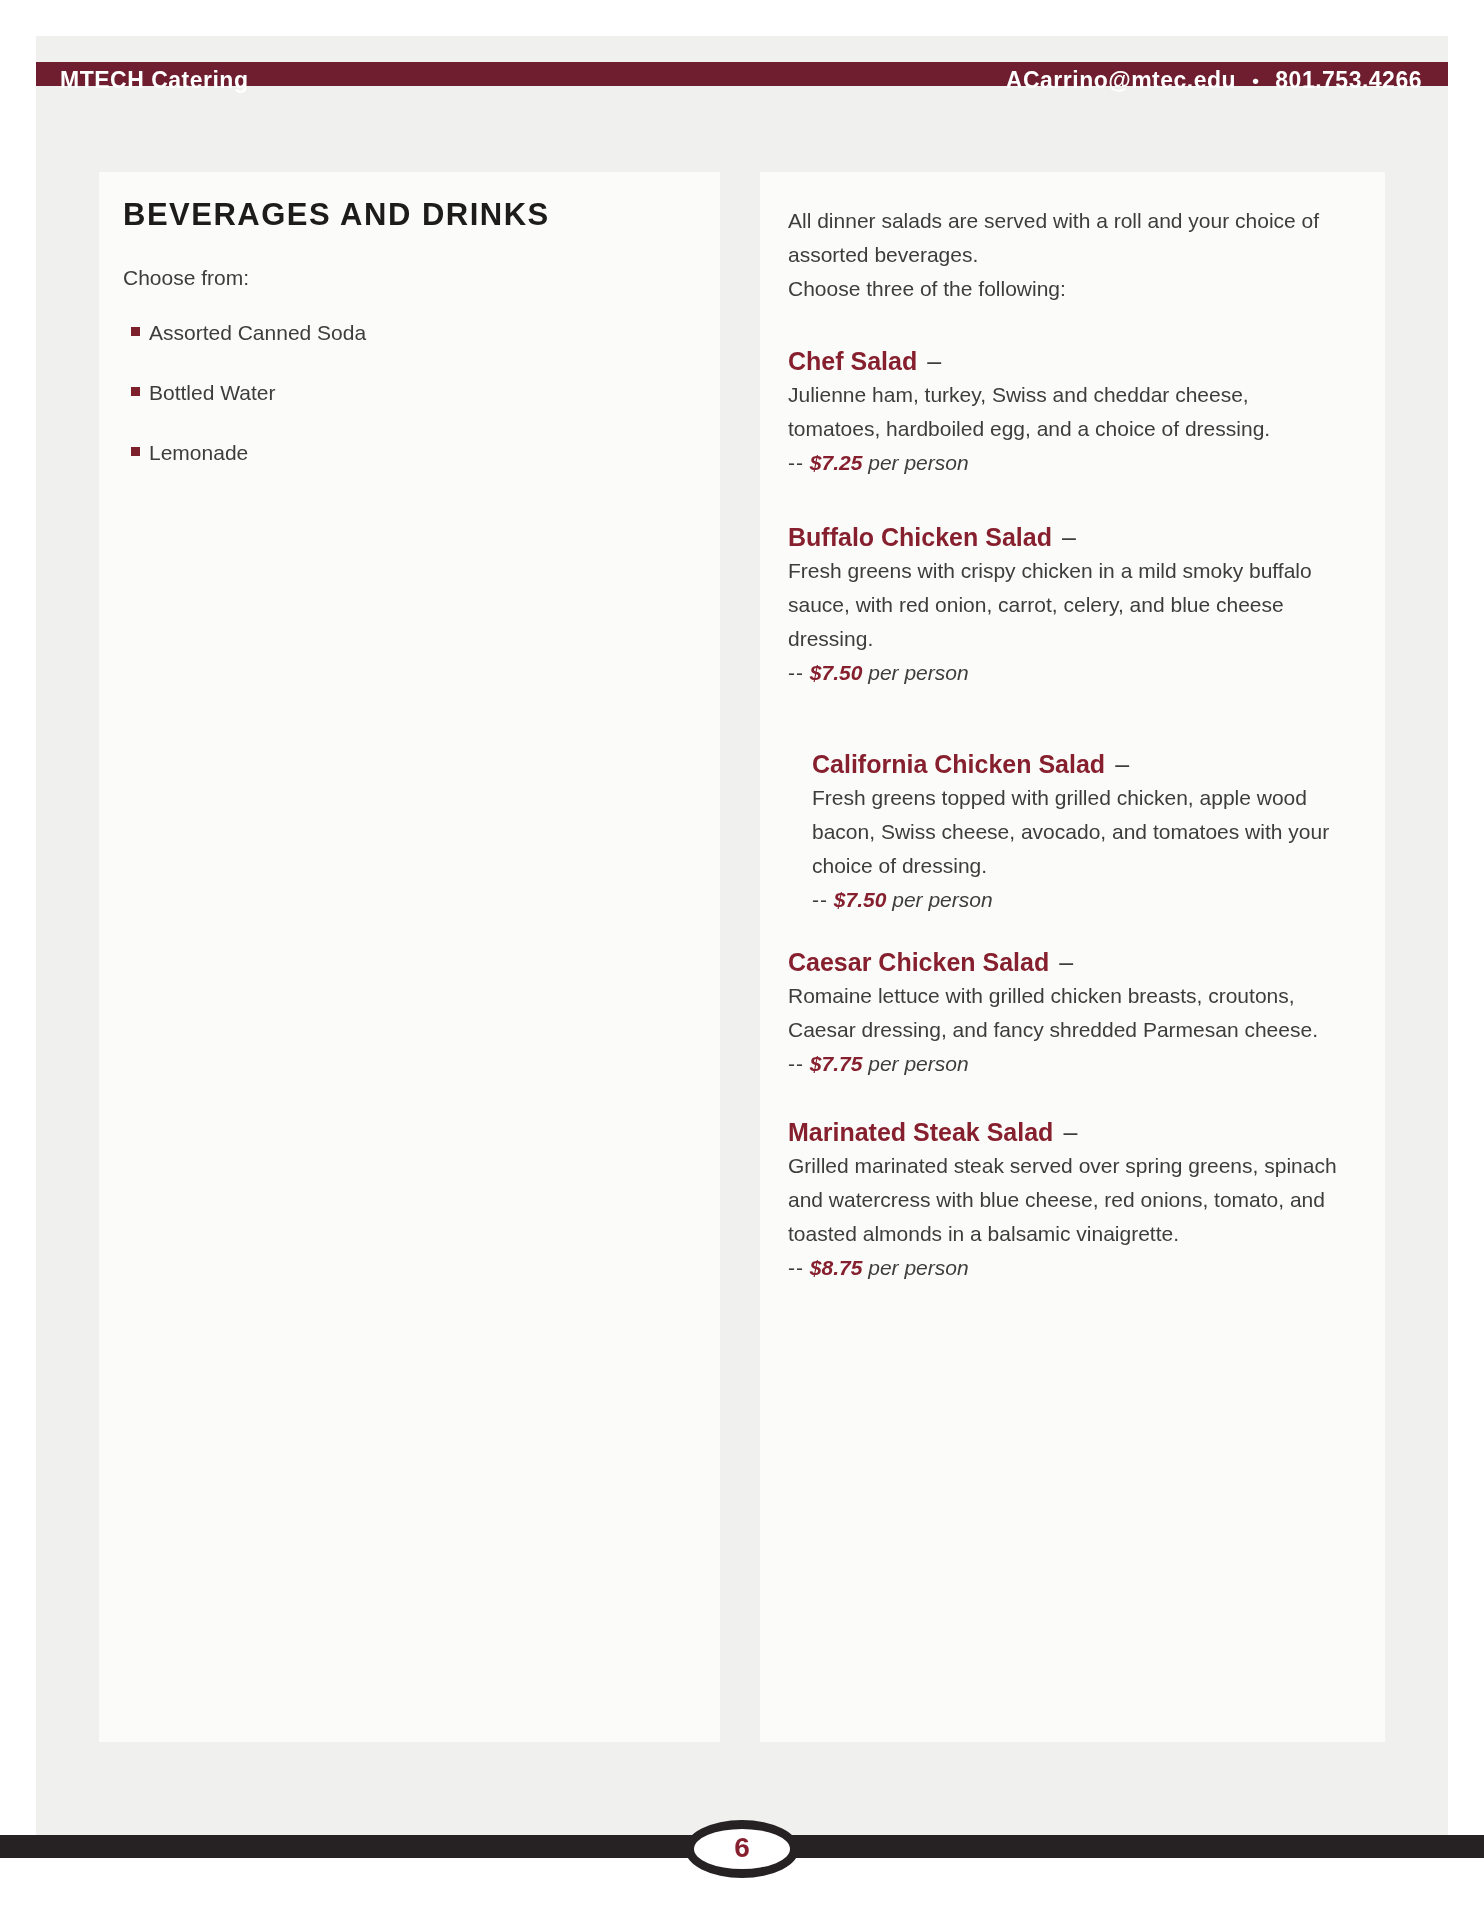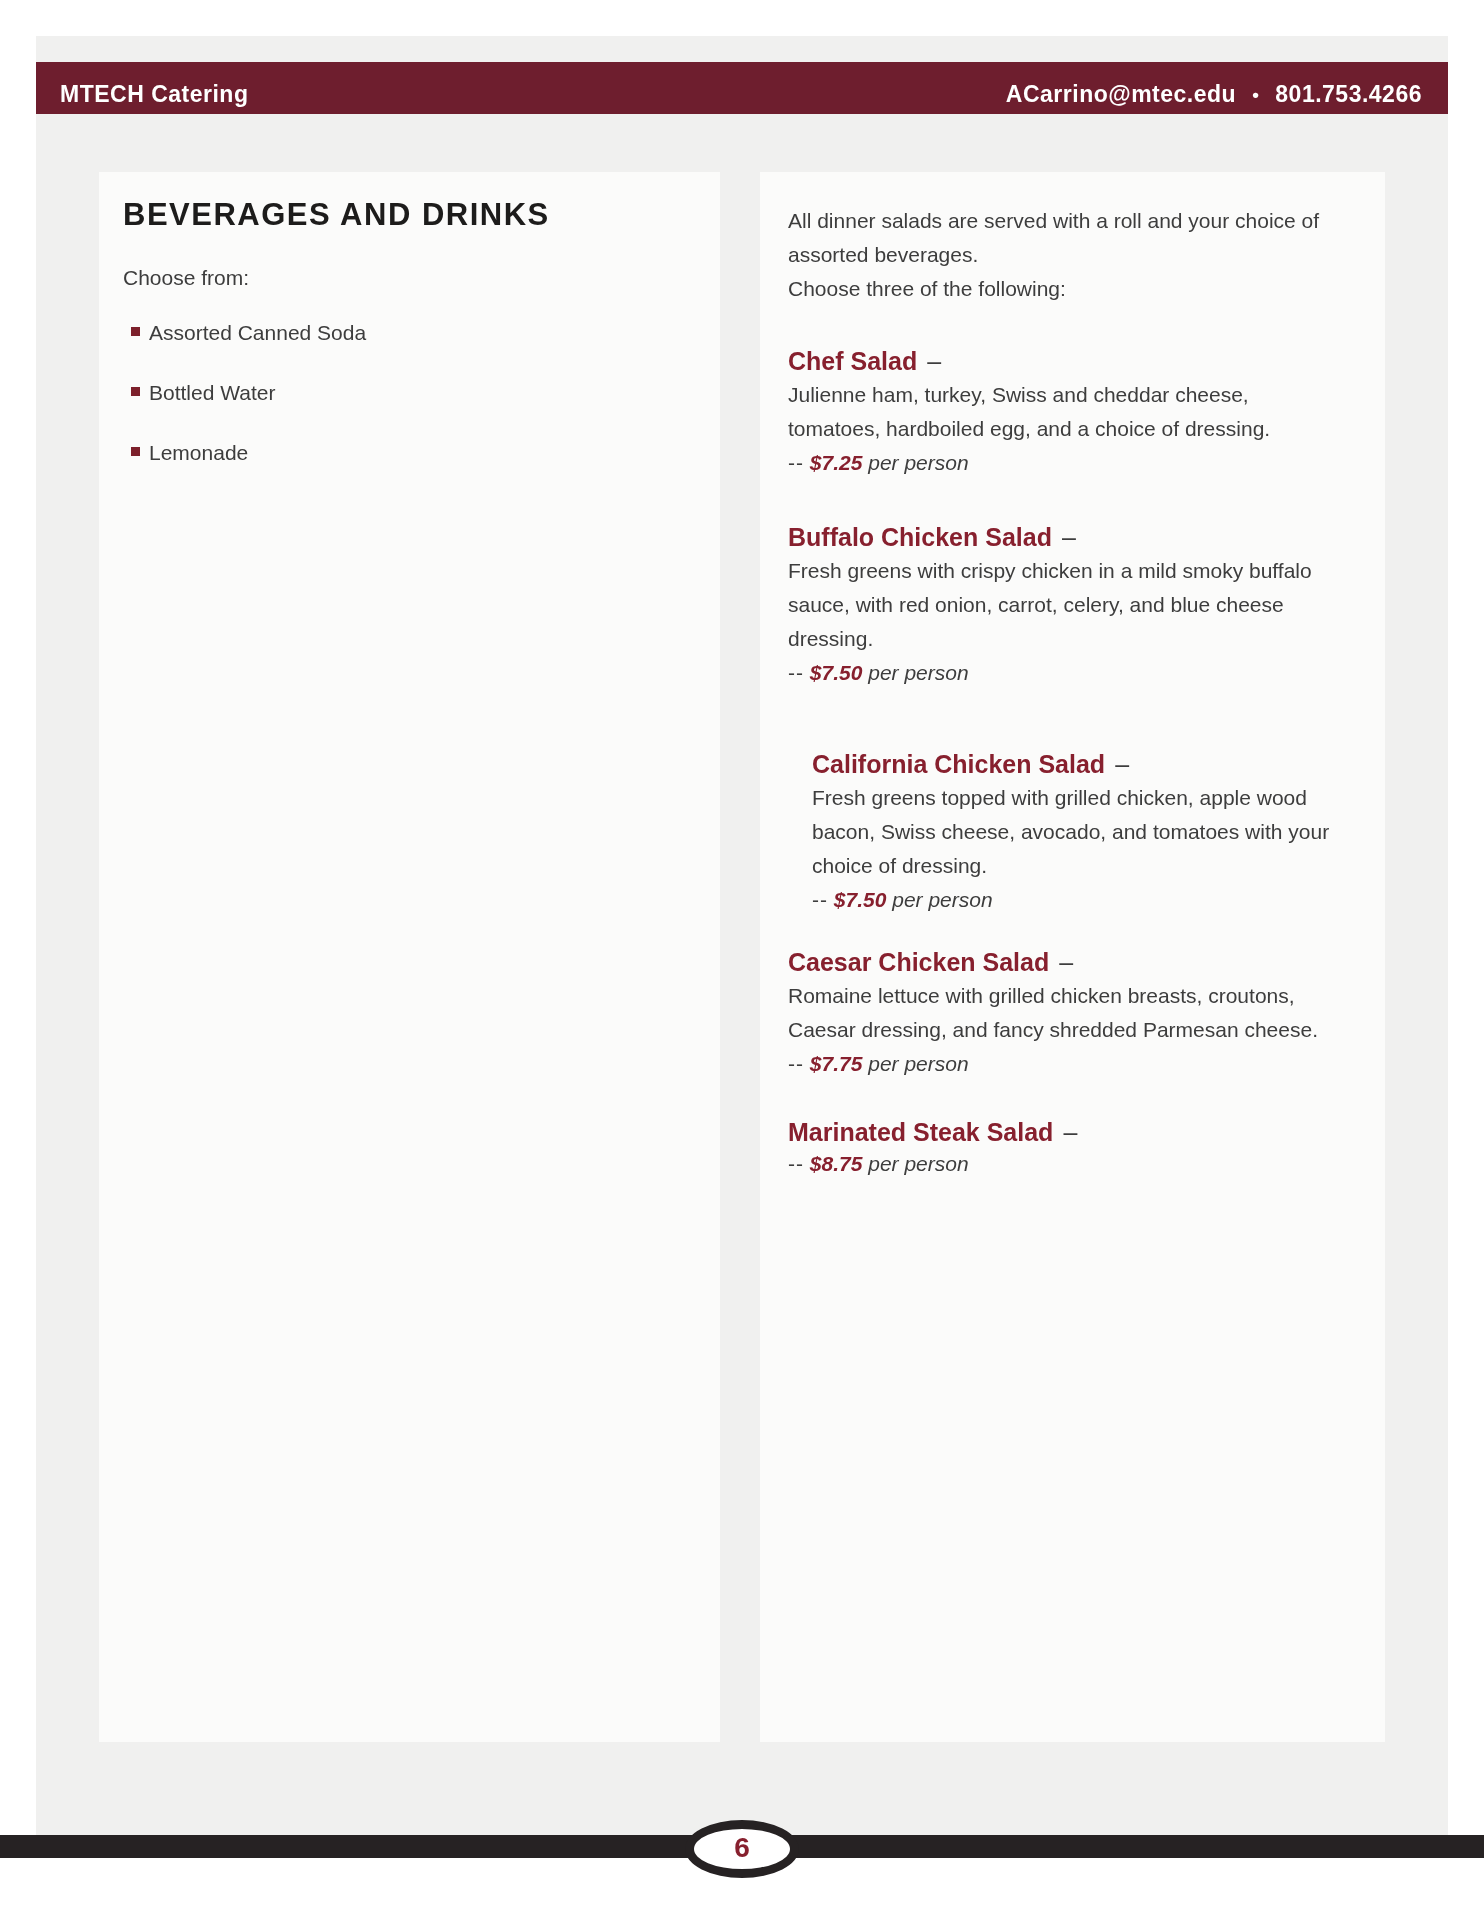--- a/index.html
+++ b/index.html
@@ -8,21 +8,21 @@
     background:#ffffff;
     font-family:"Liberation Sans", sans-serif;
     overflow:hidden;
   }
   .page-bg{
     position:absolute;left:36px;top:36px;width:1412px;height:1799px;
     background:var(--page-gray,#f0f0ef);
   }
   
   .topbar{
-    position:absolute;left:36px;top:62px;width:1412px;height:52px;
+    position:absolute;left:36px;top:62px;width:1412px;height:24px;
     background:var(--maroon,#6e1e2e);color:#ffffff;
     display:flex;align-items:center;justify-content:space-between;
     box-sizing:border-box;padding:12px 26px 0 24px;
     font-weight:bold;font-size:23px;letter-spacing:.5px;
   }
   .contact{display:flex;align-items:center;}
   .contact .dot{margin:0 16px;font-size:19px;position:relative;top:1px;}
   
   .panel{
     position:absolute;top:172px;height:1570px;
@@ -136,20 +136,23 @@
 
   <div class="salad s4">
     <p class="title"><span class="name">Caesar Chicken Salad</span><span class="dash">–</span></p>
     <p class="desc">Romaine lettuce with grilled chicken breasts, croutons,
 Caesar dressing, and fancy shredded Parmesan cheese.</p>
     <p class="price"><span class="pp">--</span> <span class="amount">$7.75</span> <span class="unit">per person</span></p>
   </div>
 
   <div class="salad s5">
     <p class="title"><span class="name">Marinated Steak Salad</span><span class="dash">–</span></p>
+    <p class="desc">Grilled marinated steak served over spring greens, spinach
+and watercress with blue cheese, red onions, tomato, and
+toasted almonds in a balsamic vinaigrette.</p>
     <p class="price"><span class="pp">--</span> <span class="amount">$8.75</span> <span class="unit">per person</span></p>
   </div>
 </section>
 
 <div class="bottom-bar"></div>
 <div class="page-badge">
   <span>6</span>
 </div>
 
 </body></html>

